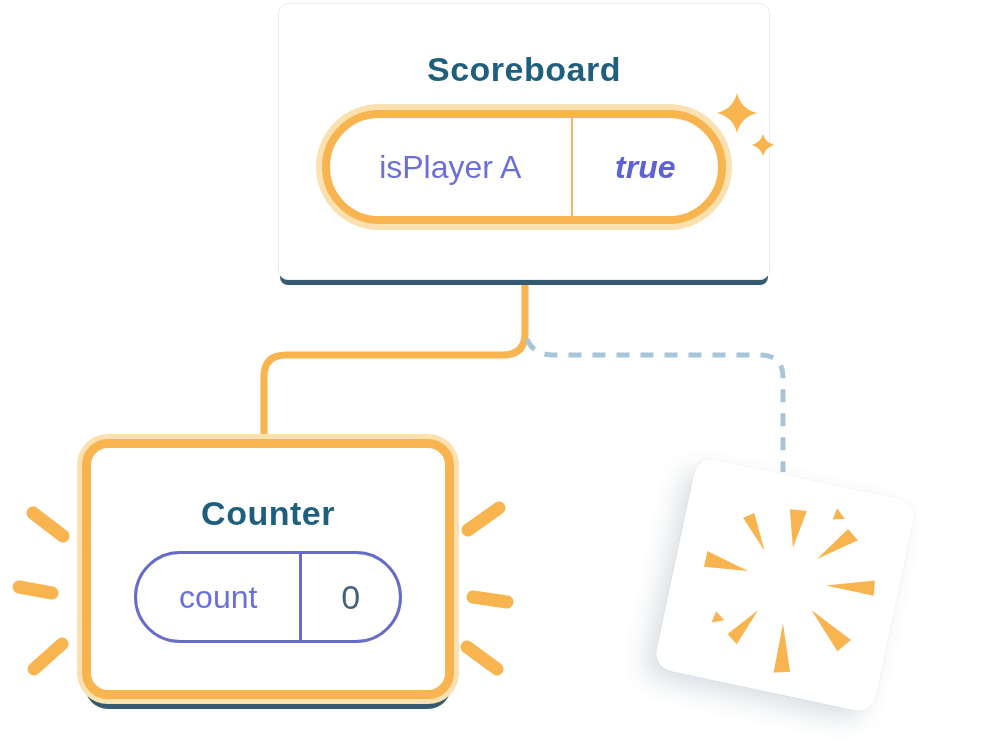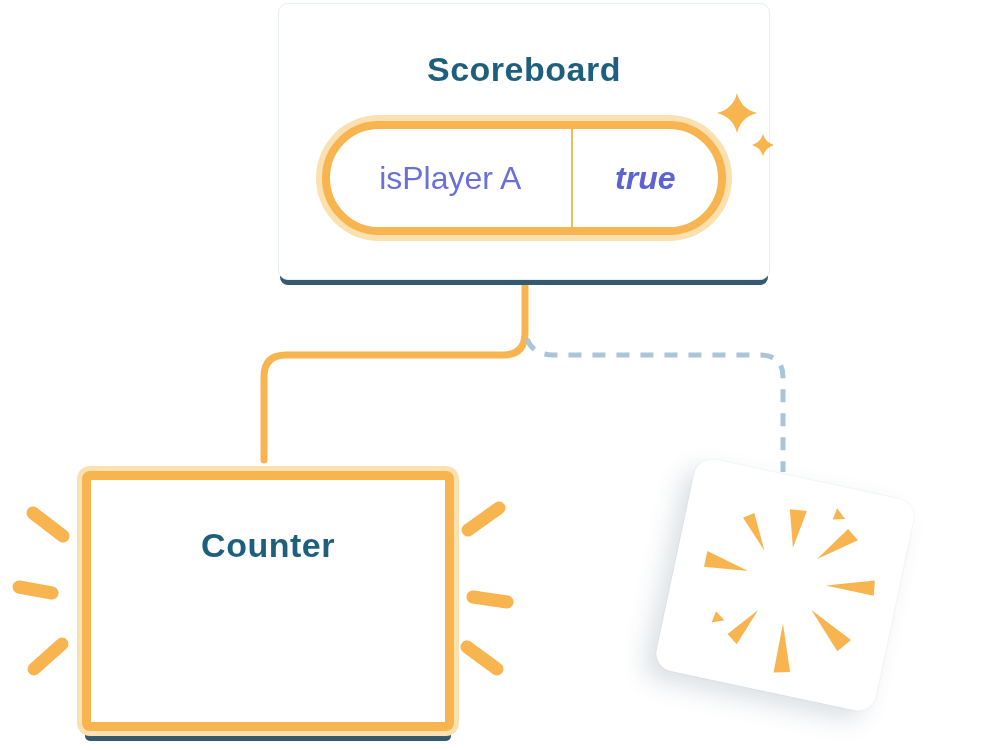--- a/index.html
+++ b/index.html
@@ -44,21 +44,21 @@
   }
   .scoreboard-card .card-title { margin-top: 46px; }
   .pill {
     box-sizing: border-box;
     display: flex;
     align-items: stretch;
     background: #ffffff;
     border-radius: 999px;
   }
   .pill-orange {
-    margin-top: 32px;
+    margin-top: 21px;
     width: 404px; height: 114px;
     border: 8px solid #F7B44F;
     box-shadow: 0 0 0 6px #FBE0B0;
   }
   .pill-cell {
     display: flex;
     align-items: center;
     justify-content: center;
   }
   .pill-key-cell { flex: 0 0 62%; }
@@ -75,24 +75,24 @@
     font-size: 32px;
     color: #6B6FDB;
   }
   .state-value-bold {
     font-size: 32px;
     font-weight: 700;
     color: #5E63D4;
     font-style: italic;
   }
   .counter-card {
-    left: 82px; top: 471px;
+    left: 82px; top: 439px;
     width: 372px; height: 260px;
     border: 9px solid #F7B44F;
-    border-radius: 8px;
+    border-radius: 26px;
     box-shadow: 0 0 0 5px #FBE0B0, 0 13px 0 -3px #35596E;
   }
   .counter-card .card-title { margin-top: 46px; }
   .pill-purple {
     margin-top: 18px;
     width: 268px; height: 92px;
     border: 3px solid #666CC8;
   }
   .state-value-dark {
     font-size: 34px;
@@ -149,20 +149,29 @@
     </div>
   </div>
 
   <svg class="sparkles" viewBox="0 0 72 76">
     <path d="M26 6 Q30 22 46 26 Q30 30 26 46 Q22 30 6 26 Q22 22 26 6 Z" fill="#F7B44F"></path>
     <path d="M52 47 Q54.5 55.5 63 58 Q54.5 60.5 52 69 Q49.5 60.5 41 58 Q49.5 55.5 52 47 Z" fill="#F7B44F"></path>
   </svg>
 
   <div class="card counter-card">
     <div class="card-title">Counter</div>
+    <div class="pill pill-purple">
+      <div class="pill-cell pill-key-cell">
+        <span class="state-key">count</span>
+      </div>
+      <div class="pill-divider-purple"></div>
+      <div class="pill-cell pill-value-cell">
+        <span class="state-value-dark">0</span>
+      </div>
+    </div>
   </div>
 
   <div class="poof-card">
     <svg viewBox="0 0 224 216">
       <g fill="#F7B44F">
         <polygon points="112,70 101,33 118,31"></polygon>
         <polygon points="138,76 162,40 174,49"></polygon>
         <polygon points="152,100 199,85 201,100"></polygon>
         <polygon points="143,127 177,162 188,148"></polygon>
         <polygon points="118,146 119,196 135,192"></polygon>

